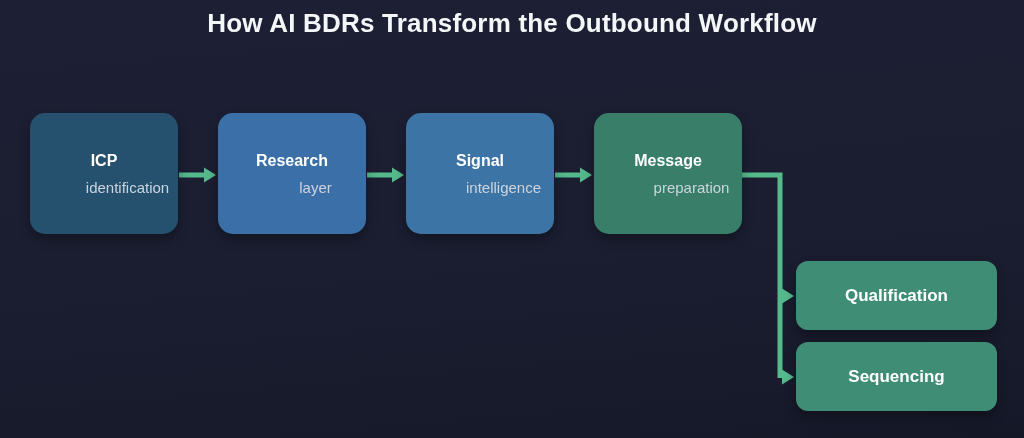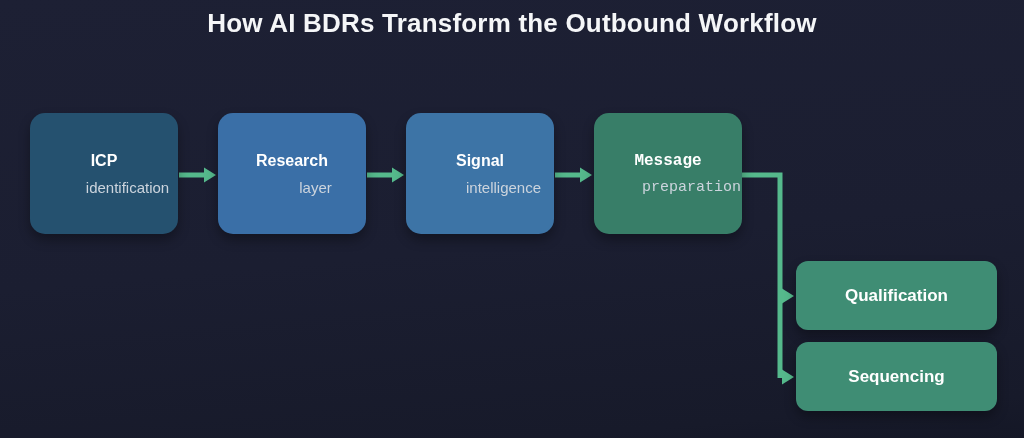--- a/index.html
+++ b/index.html
@@ -53,21 +53,21 @@
   }
   .node.branch {
     left: 796px;
     width: 201px;
     height: 69px;
     border-radius: 12px;
   }
   .n0 { left: 30px; }
   .n1 { left: 218px; }
   .n2 { left: 406px; }
-  .n3 { left: 594px; font-family: Liberation Mono, monospace; }
+  .n3 { left: 594px; }
   .b0 { top: 261px; }
   .b1 { top: 342px; }
   .node-title {
     font-size: 16px;
     font-weight: bold;
     color: #ffffff;
   }
   .node-sub {
     font-size: 15px;
     color: #ccd4dd;

